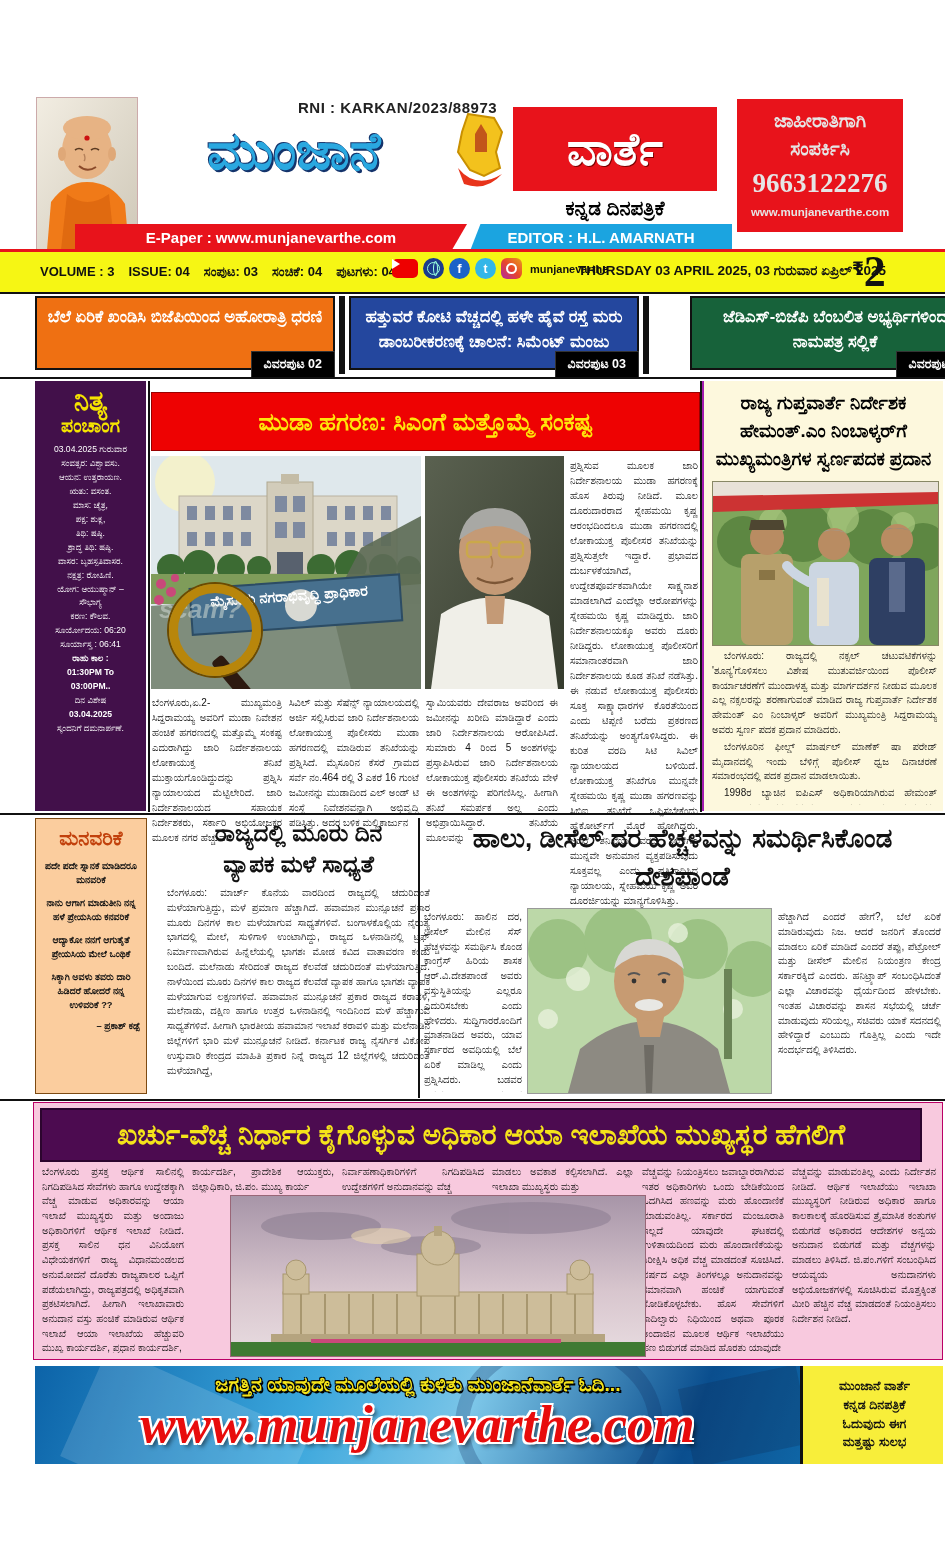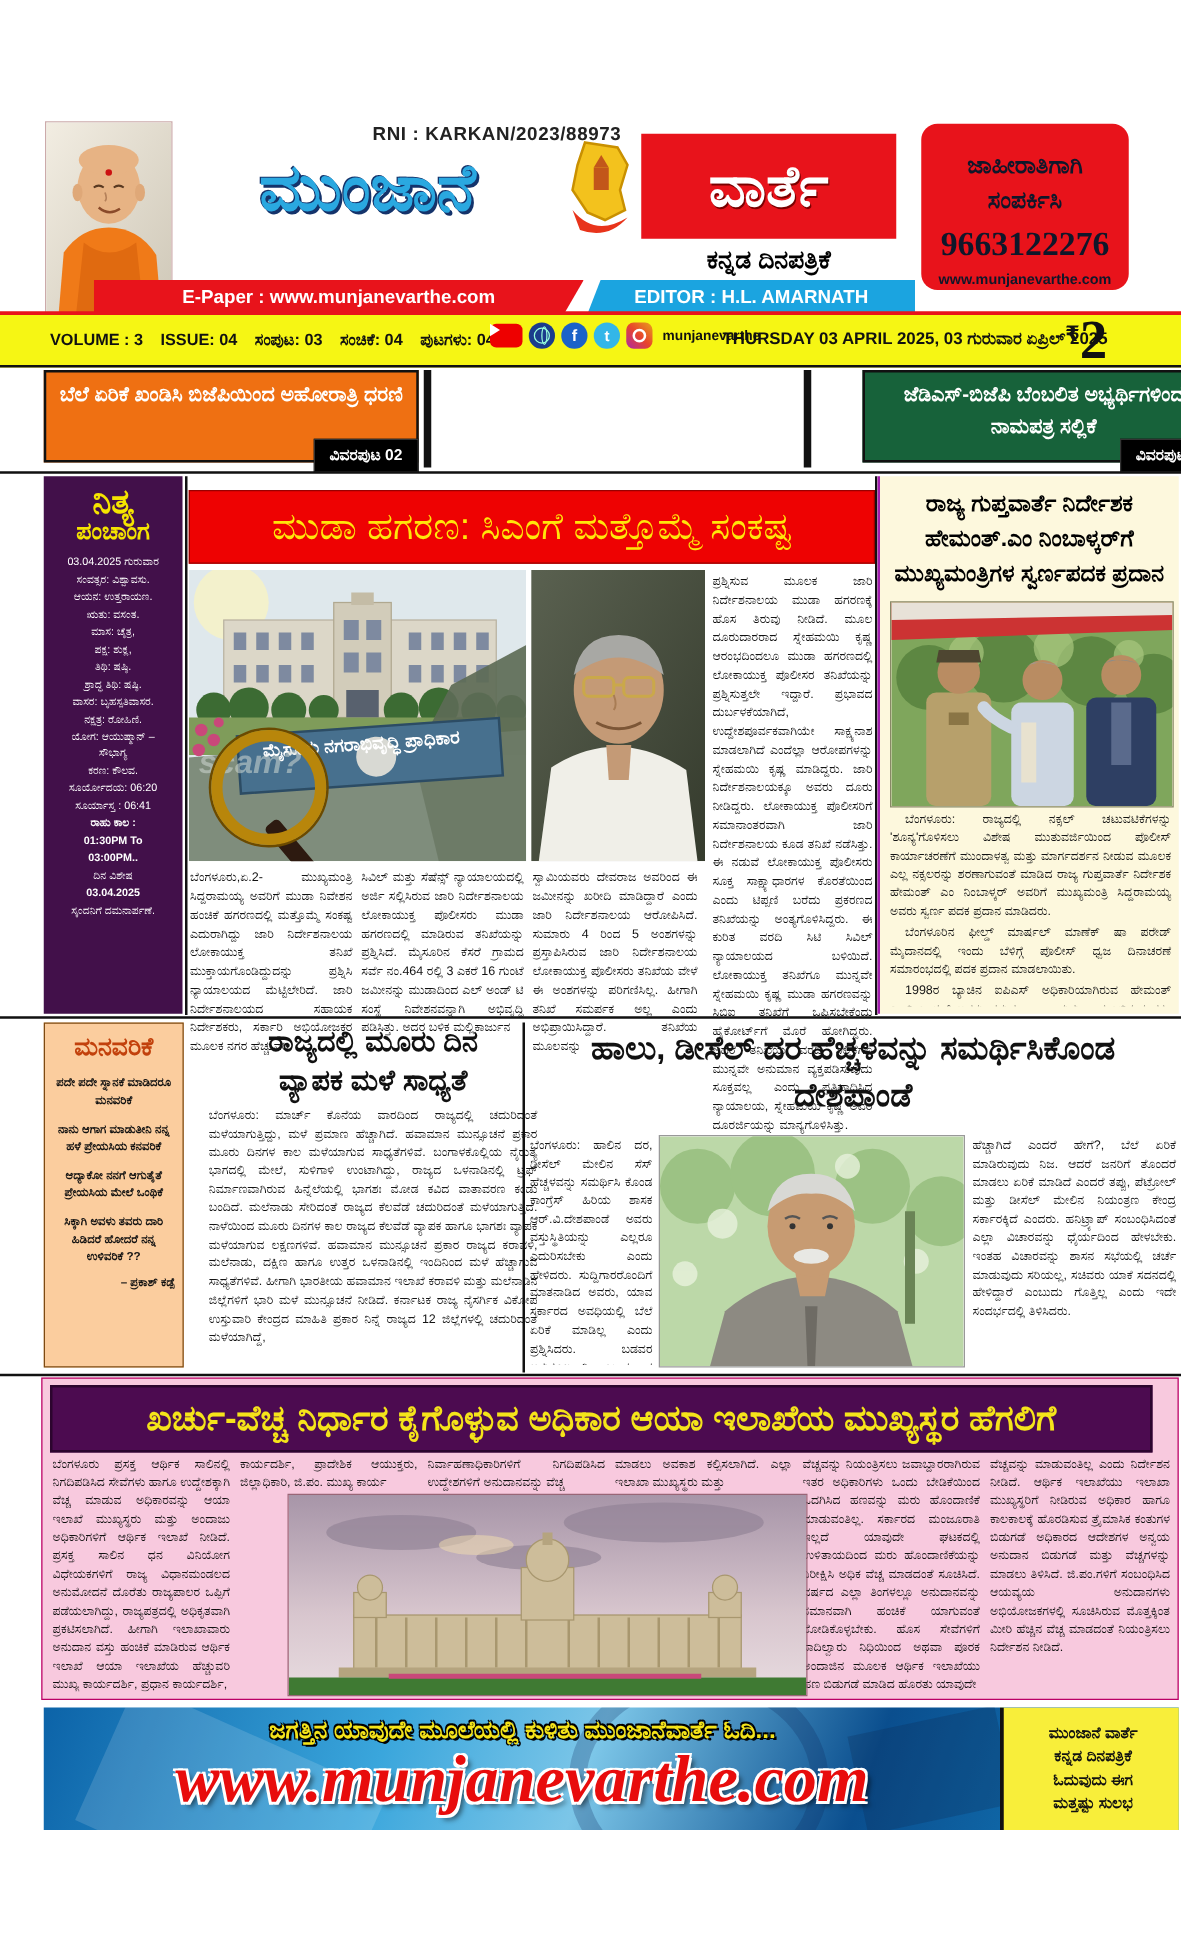--- a/index.html
+++ b/index.html
@@ -14,21 +14,21 @@
   .mast-blue{left:138px;top:110px;width:312px;height:82px;display:flex;align-items:center;justify-content:center;
     font-size:52px;font-weight:bold;color:#2aa8e0;text-shadow:2px 2px 0 #14336b, -1px -1px 0 #14336b;}
   .map-wrap{left:450px;top:112px;width:60px;height:80px;}
   .mast-red{left:513px;top:107px;width:204px;height:84px;background:#e8131b;display:flex;align-items:center;justify-content:center;
     font-size:46px;font-weight:bold;color:#fff;text-shadow:1px 1px 0 #7a0000;}
   .mast-en{left:138px;top:189px;width:320px;font-size:27px;font-weight:bold;letter-spacing:1px;color:#000;}
   .tagline{left:512px;top:197px;width:206px;font-size:20px;font-weight:bold;color:#000;text-align:center;}
   .strip{height:27px;display:flex;align-items:center;justify-content:center;color:#fff;font-weight:bold;font-size:15px;}
   .strip-epaper{left:75px;top:224px;width:392px;background:#e8131b;clip-path:polygon(0 0,100% 0,96% 100%,0 100%);}
   .strip-editor{left:470px;top:224px;width:262px;background:#1ba4e0;clip-path:polygon(4% 0,100% 0,100% 100%,0 100%);}
-  .adbox{left:737px;top:99px;width:166px;height:133px;background:#e8131b;color:#0f172a;text-align:center;padding-top:20px;box-sizing:border-box;border-radius:13px;}
+  .adbox{left:737px;top:99px;width:166px;height:133px;background:#e8131b;color:#e5e5e5;text-align:center;padding-top:8px;box-sizing:border-box;}
   .adbox .l1{font-size:19px;font-weight:bold;line-height:1.45;}
   .adbox .phone{font-family:"Liberation Serif","DejaVu Serif",serif;font-size:27px;font-weight:bold;margin-top:6px;}
   .adbox .web{font-size:11.5px;font-weight:bold;margin-top:7px;}
   .red-rule{left:0;top:249px;width:945px;height:3px;background:#e8131b;}
   
   .infobar{left:0;top:252px;width:945px;height:40px;background:#f6f614;border-bottom:2px solid #111;}
   .vol{left:40px;top:264px;font-size:13px;font-weight:bold;display:flex;gap:14px;}
   .socials{left:392px;top:258px;display:flex;align-items:center;gap:5px;}
   .icon{width:21px;height:21px;border-radius:50%;display:flex;align-items:center;justify-content:center;color:#fff;font-size:13px;font-weight:bold;}
   .yt{width:26px;height:19px;border-radius:5px;background:#e00;}
@@ -53,21 +53,21 @@
   .tsep{top:296px;width:6px;height:78px;background:#111;}
   .hline{left:0;width:945px;height:2px;background:#111;}
   
   .panch{left:35px;top:381px;width:111px;height:430px;background:#42104a;color:#fff;text-align:center;box-sizing:border-box;padding-top:6px;}
   .panch .t1{color:#f5e400;font-size:27px;font-weight:bold;line-height:1.05;}
   .panch .t2{color:#f5e400;font-size:19px;font-weight:bold;margin-bottom:6px;}
   .panch .ln{font-size:8.6px;line-height:1.62;}
   
   .vrule{width:2px;background:#111;}
   .lead-head{left:151px;top:392px;width:547px;height:57px;background:#ee0202;color:#ffe60a;display:flex;align-items:center;justify-content:center;
-    font-size:30px;font-weight:normal;border:1px solid #900;}
+    font-size:24px;font-weight:bold;border:1px solid #900;}
   .muda{left:151px;top:456px;width:270px;height:233px;overflow:hidden;}
   .muda-board{position:absolute;left:28px;top:118px;width:220px;height:44px;transform:rotate(-4deg);color:#fff;
     font-weight:bold;font-size:14.5px;display:flex;align-items:center;justify-content:center;text-align:center;}
   .scam{position:absolute;left:8px;top:138px;color:#cfd8d2;opacity:.55;font-size:26px;font-weight:bold;font-style:italic;}
   .mag-ring{position:absolute;left:18px;top:128px;width:74px;height:74px;border:9px solid #b8860b;border-radius:50%;box-shadow:0 0 0 2px #6b4a00;}
   .mag-handle{position:absolute;left:82px;top:194px;width:14px;height:74px;background:#2d1a10;transform:rotate(-40deg);border-radius:4px;}
   .portrait{left:425px;top:456px;width:139px;height:233px;overflow:hidden;}
   .leadcol{font-size:10px;line-height:1.5;text-align:justify;}
   
   .gold{left:702px;top:381px;width:241px;height:430px;background:#fdf8dd;border-left:2px solid #a21caf;box-sizing:border-box;}
@@ -178,20 +178,24 @@
   <div class="abs price">
     <span class="cur">₹</span>
     <span class="amt">2</span>
   </div>
 
   <div class="abs teaser kn" style="left:35px;width:300px;background:#ef7012;">
     <span>ಬೆಲೆ ಏರಿಕೆ ಖಂಡಿಸಿ ಬಿಜೆಪಿಯಿಂದ ಅಹೋರಾತ್ರಿ ಧರಣಿ</span>
     <span class="ptag kn">ವಿವರಪುಟ 02</span>
   </div>
   <div class="abs tsep" style="left:339px;"></div>
+  <div class="abs teaser kn" style="left:349px;width:290px;background:#24479e;">
+    <span>ಹತ್ತುವರೆ ಕೋಟಿ ವೆಚ್ಚದಲ್ಲಿ ಹಳೇ ಹೈವೆ ರಸ್ತೆ ಮರು ಡಾಂಬರೀಕರಣಕ್ಕೆ ಚಾಲನೆ: ಸಿಮೆಂಟ್ ಮಂಜು</span>
+    <span class="ptag kn">ವಿವರಪುಟ 03</span>
+  </div>
   <div class="abs tsep" style="left:643px;"></div>
   <div class="abs teaser kn" style="left:690px;width:290px;background:#17623a;">
     <span>ಜೆಡಿಎಸ್-ಬಿಜೆಪಿ ಬೆಂಬಲಿತ ಅಭ್ಯರ್ಥಿಗಳಿಂದ ನಾಮಪತ್ರ ಸಲ್ಲಿಕೆ</span>
     <span class="ptag kn">ವಿವರಪುಟ 04</span>
   </div>
 
   <div class="abs hline" style="top:377px;"></div>
 
   <div class="abs panch">
     <div class="t1 kn">ನಿತ್ಯ</div>

